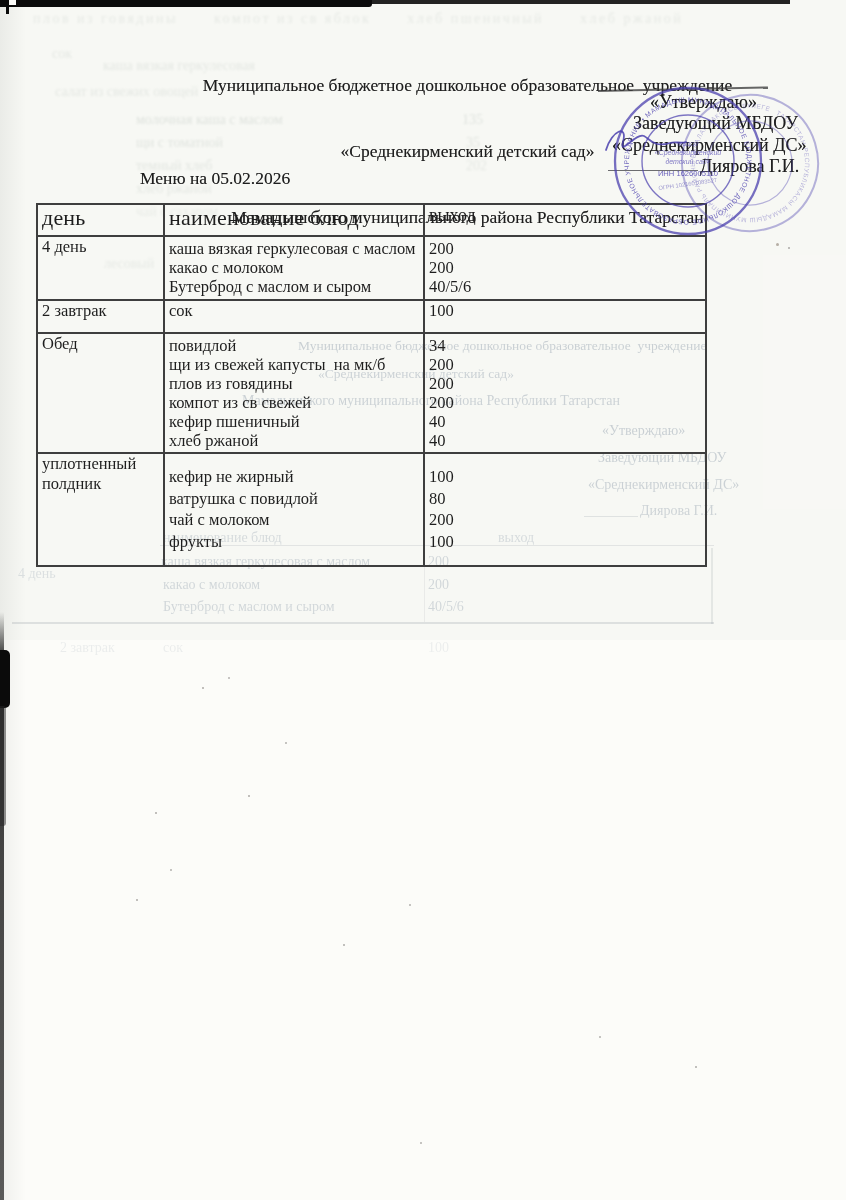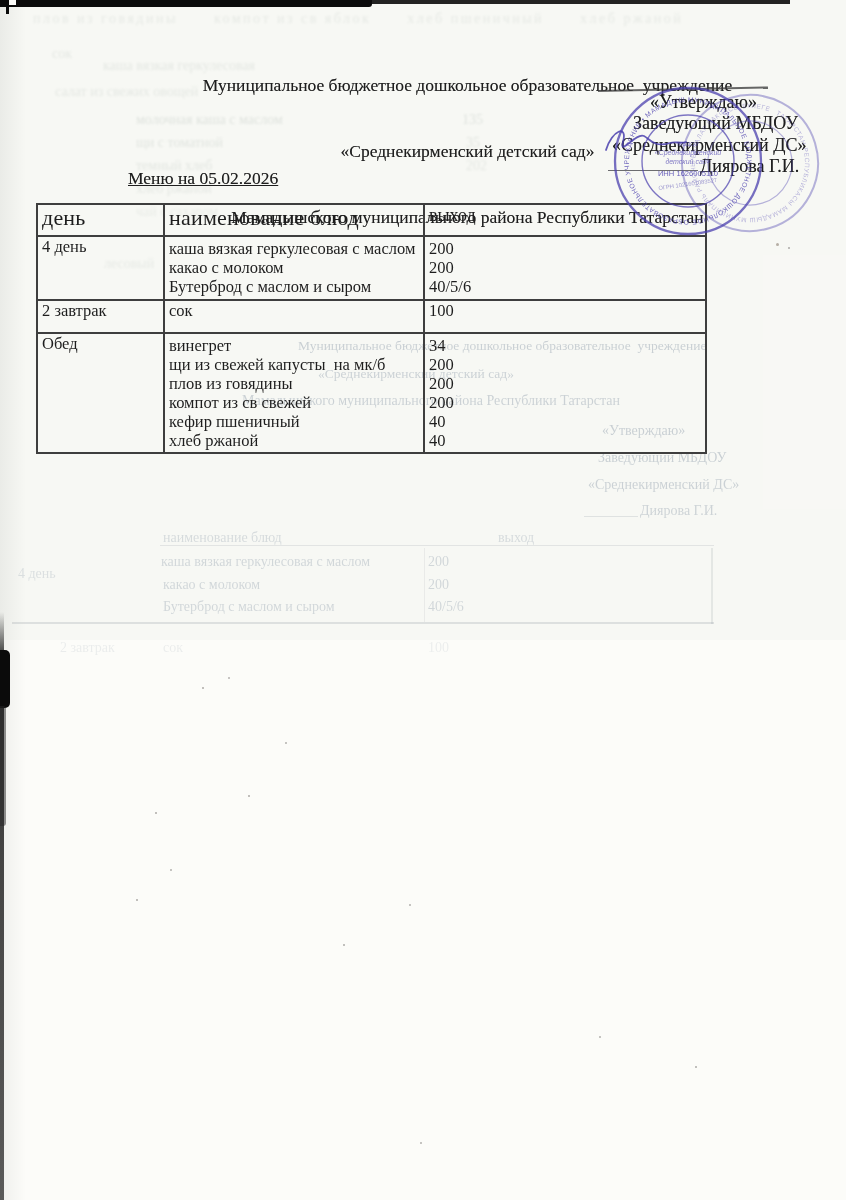--- a/index.html
+++ b/index.html
@@ -98,21 +98,21 @@
   </div>
 
   <div class="underline-rot" style="left:598px;top:90px;width:170px;transform:rotate(-1.2deg);"></div>
 
   <span class="abs txt approve" style="left:650px;top:92px;">«Утверждаю»</span>
   <span class="abs txt approve" style="left:633px;top:113px;">Заведующий МБДОУ</span>
   <span class="abs txt approve" style="left:612px;top:135px;">«Среднекирменский ДС»</span>
   <span class="abs txt approve" style="left:700px;top:156px;">Диярова Г.И.</span>
   <div class="abs" style="left:608px;top:170px;width:90px;height:1.4px;background:rgba(50,50,55,.7);"></div>
 
-  <span class="abs txt menu-title" style="left:128px;top:168px;text-decoration:underline;">Меню на 05.02.2026</span>
+  <span class="abs txt menu-title" style="left:140px;top:168px;">Меню на 05.02.2026</span>
 
   <table class="menu">
     <colgroup>
         <col style="width:127px">
         <col style="width:260px">
         <col style="width:282px">
       </colgroup>
     <tbody>
         <tr class="rh">
       <th class="h-day">день</th>
@@ -137,34 +137,51 @@
       <td class="cell-lines v-mid">
         <div>сок</div>
       </td>
       <td class="cell-lines v-mid">
         <div>100</div>
       </td>
     </tr>
     <tr class="r3">
       <td class="v-mid"><span class="day-label">Обед</span></td>
       <td class="cell-lines">
-        <div>винегрет</div>
+        <div>повидлой</div>
         <div>щи из свежей капусты  на мк/б</div>
         <div>плов из говядины</div>
         <div>компот из св свежей</div>
         <div>кефир пшеничный</div>
         <div>хлеб ржаной</div>
       </td>
       <td class="cell-lines">
         <div>34</div>
         <div>200</div>
         <div>200</div>
         <div>200</div>
         <div>40</div>
         <div>40</div>
+      </td>
+    </tr>
+    <tr class="r4">
+      <td class="v-bot">
+            <div class="day-label day-wrap" style="white-space:normal;">уплотненный полдник</div>
+          </td>
+      <td class="cell-lines">
+        <div>кефир не жирный</div>
+        <div>ватрушка с повидлой</div>
+        <div>чай с молоком</div>
+        <div>фрукты</div>
+      </td>
+      <td class="cell-lines">
+        <div>100</div>
+        <div>80</div>
+        <div>200</div>
+        <div>100</div>
       </td>
     </tr>
   </tbody>
     </table>
 
   <svg class="abs" style="left:596px;top:78px;" width="240" height="170" viewBox="0 0 240 170">
     <defs>
       <path id="ringA" d="M 92 24 a 59 59 0 1 1 -0.02 0"></path>
       <path id="ringB" d="M 154 30 a 55 55 0 1 1 -0.02 0"></path>
     </defs>

